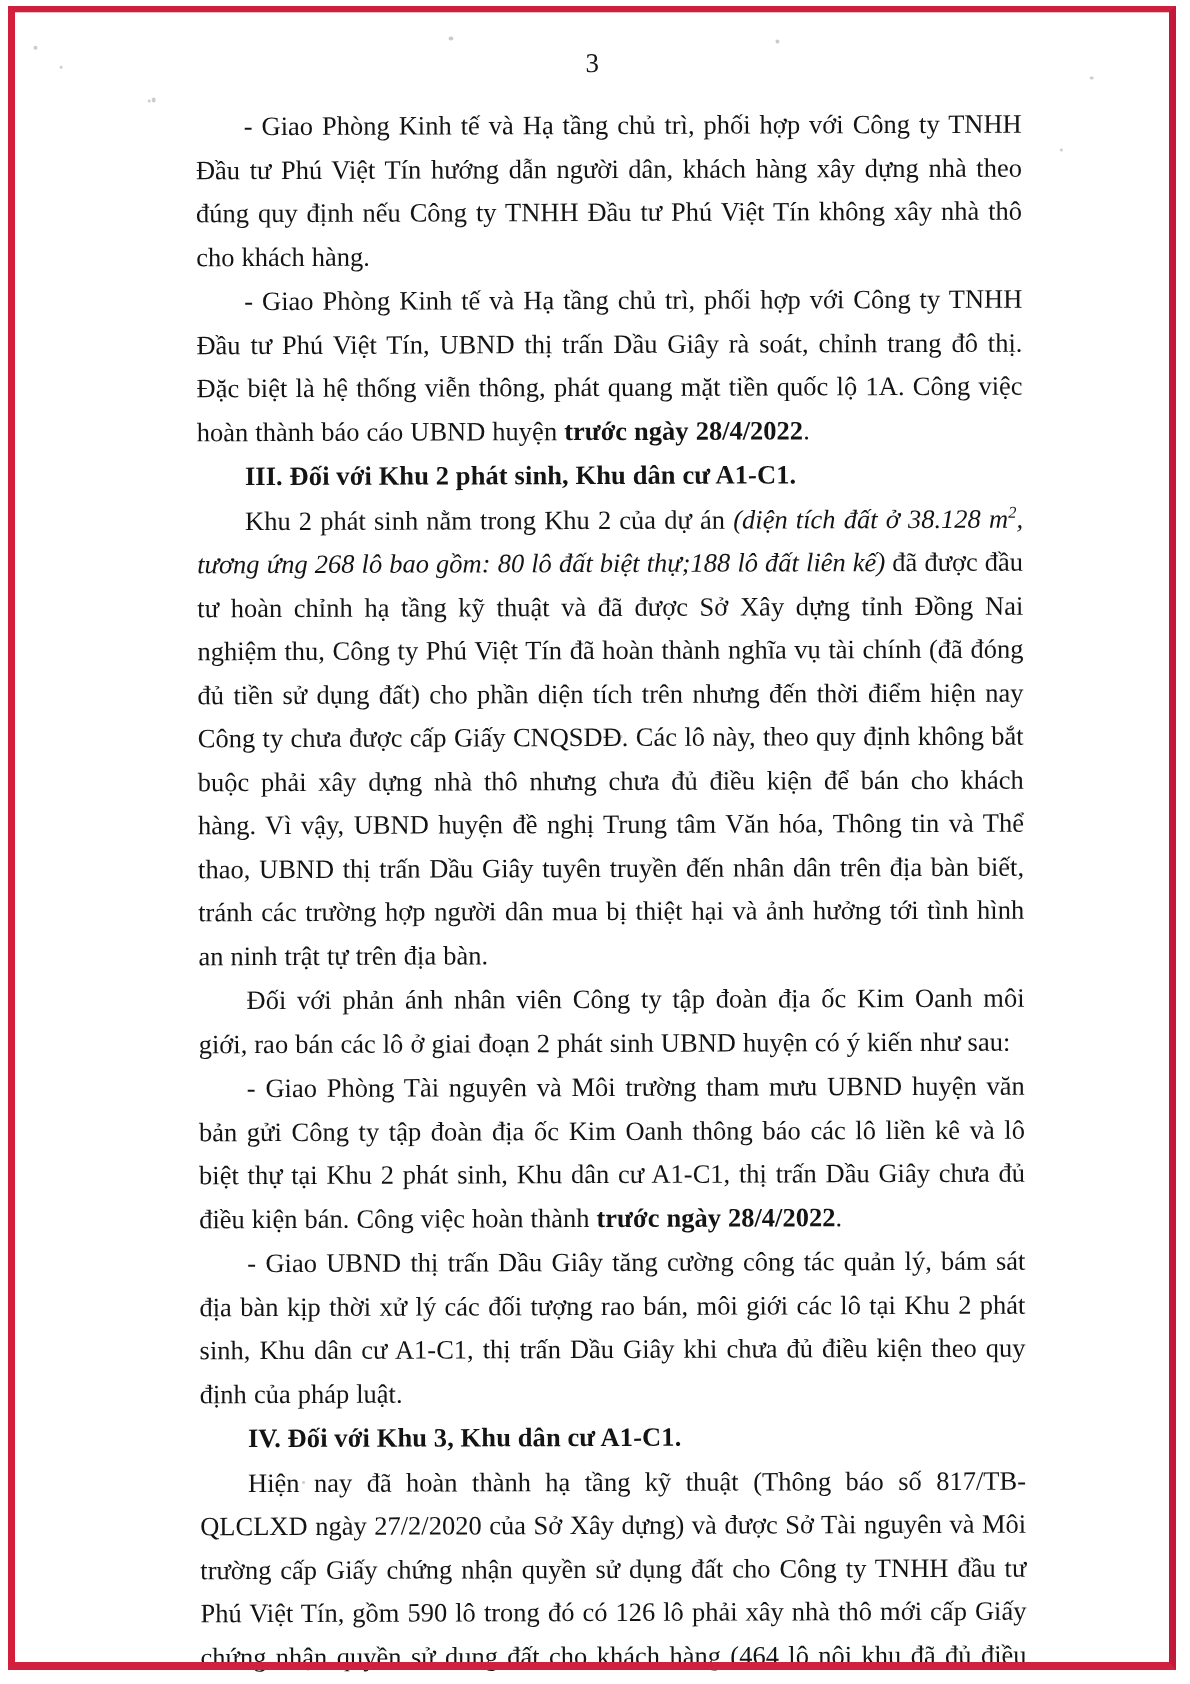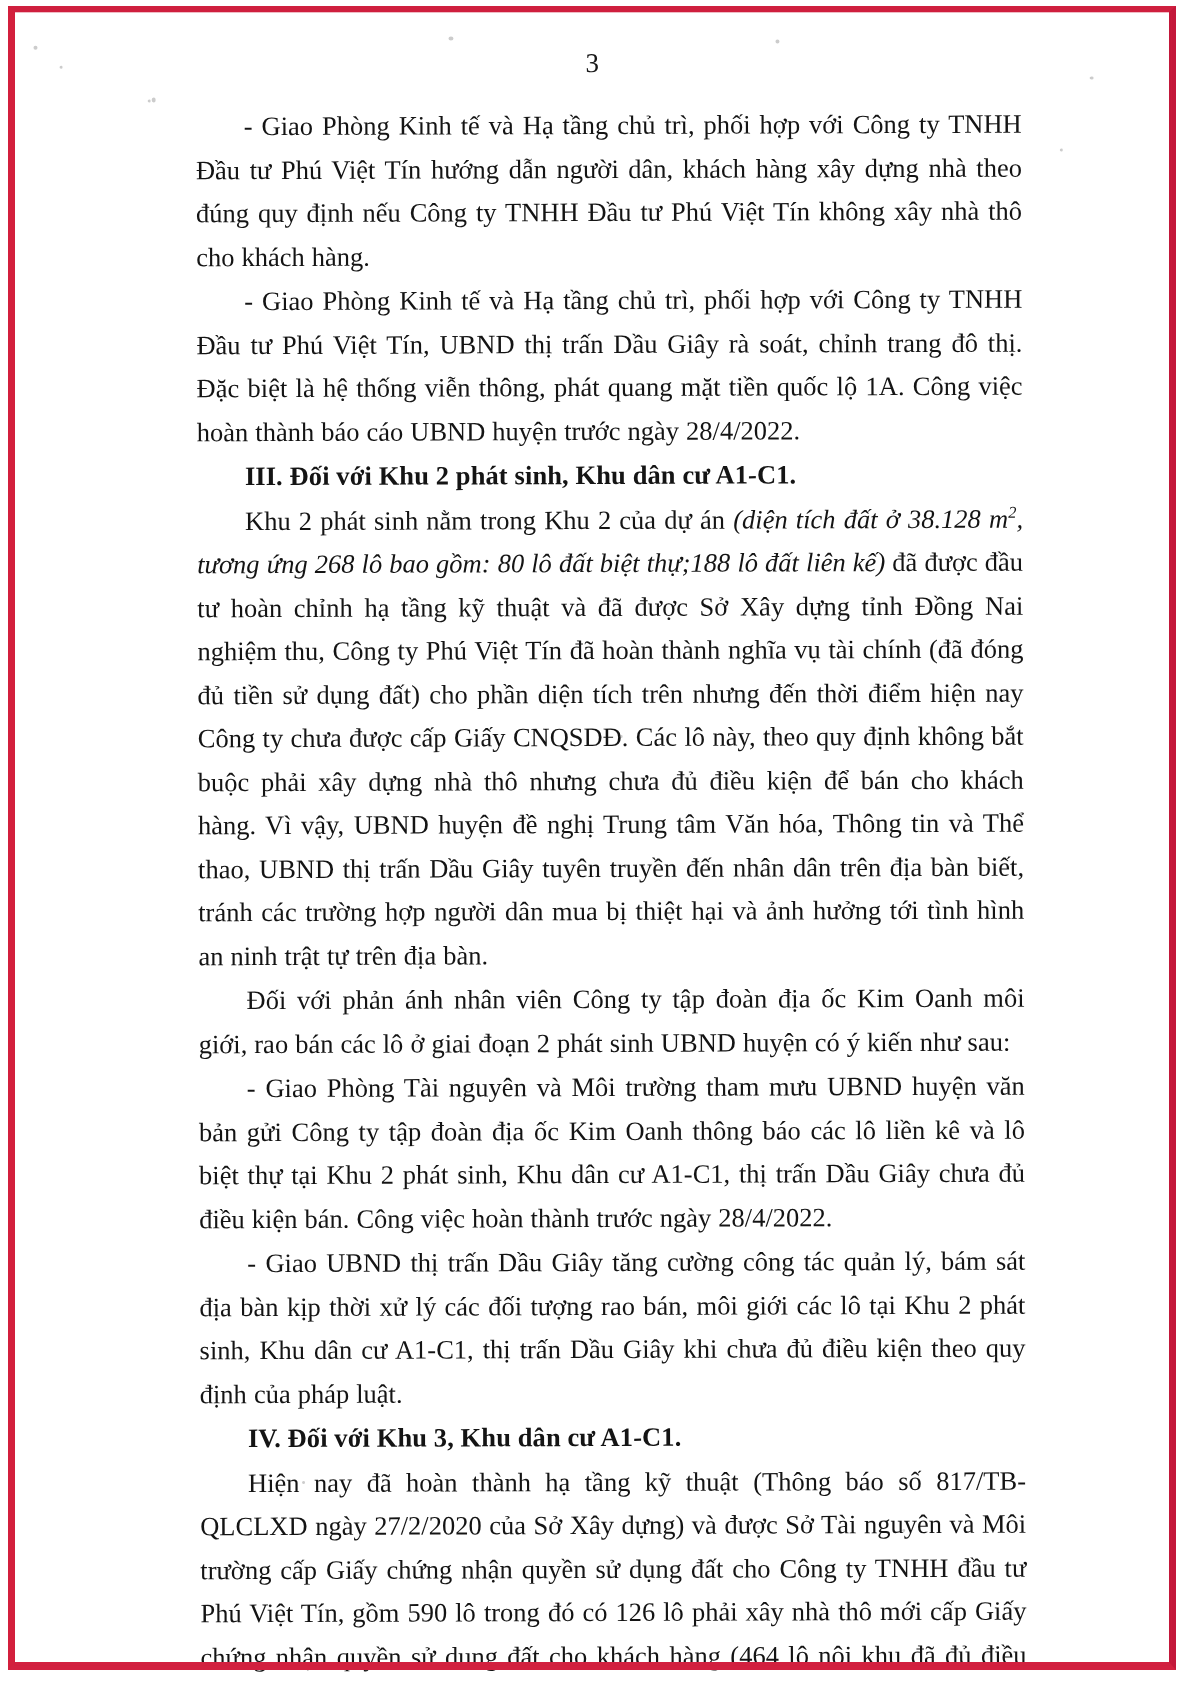--- a/index.html
+++ b/index.html
@@ -84,21 +84,21 @@
   }
   .heading {
     font-size: 26.5px;
     line-height: 43.5px;
     font-weight: bold;
     text-indent: 48px;
     margin: 0 0 1px 0;
     text-align: left;
     letter-spacing: 0.1px;
   }
-  .b { font-weight: normal; }
+  .b { font-weight: bold; }
   .i { font-style: italic; }
   .sup {
     font-size: 0.62em;
     vertical-align: super;
     line-height: 0;
     font-style: italic;
   }
 
   
   .speck {

